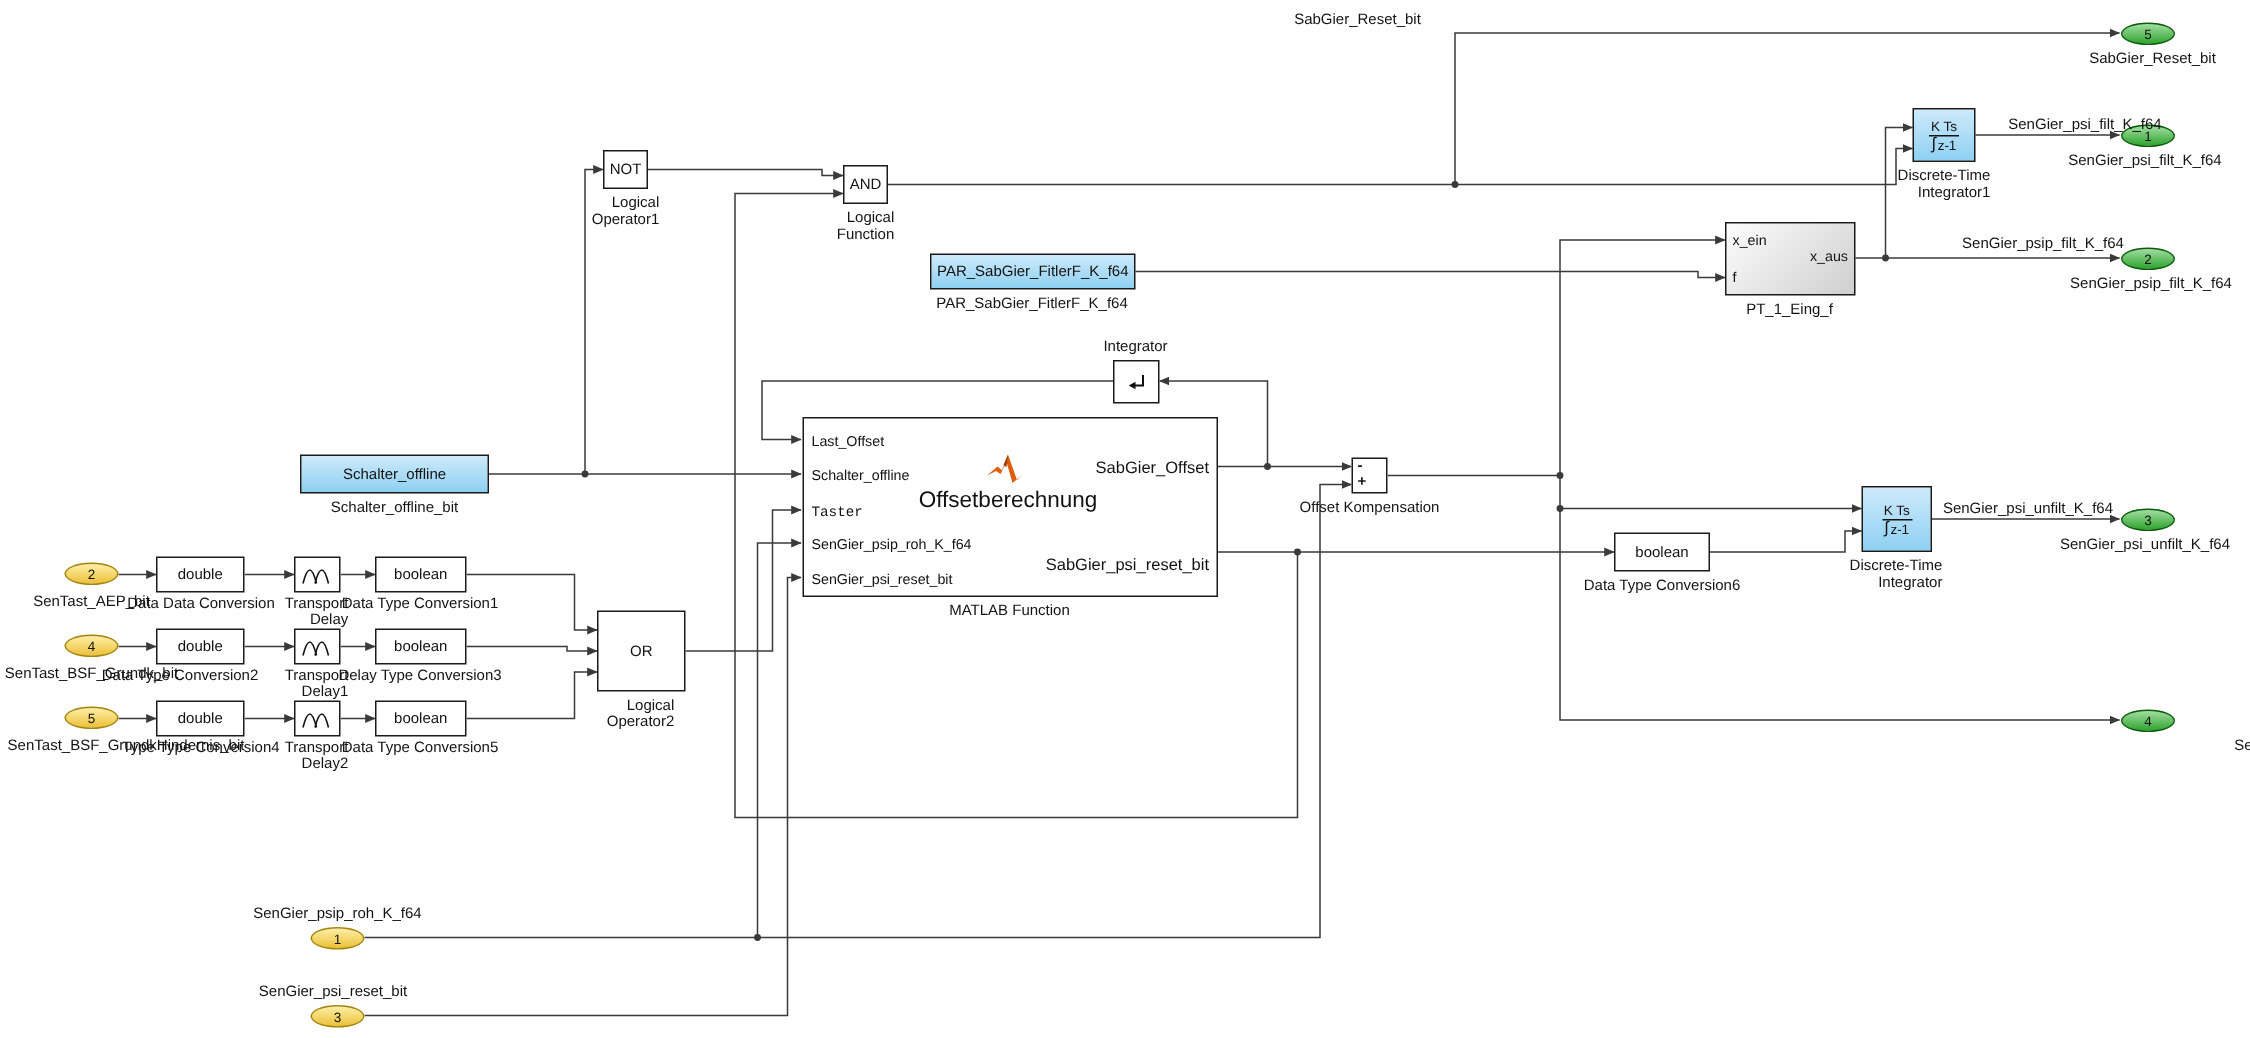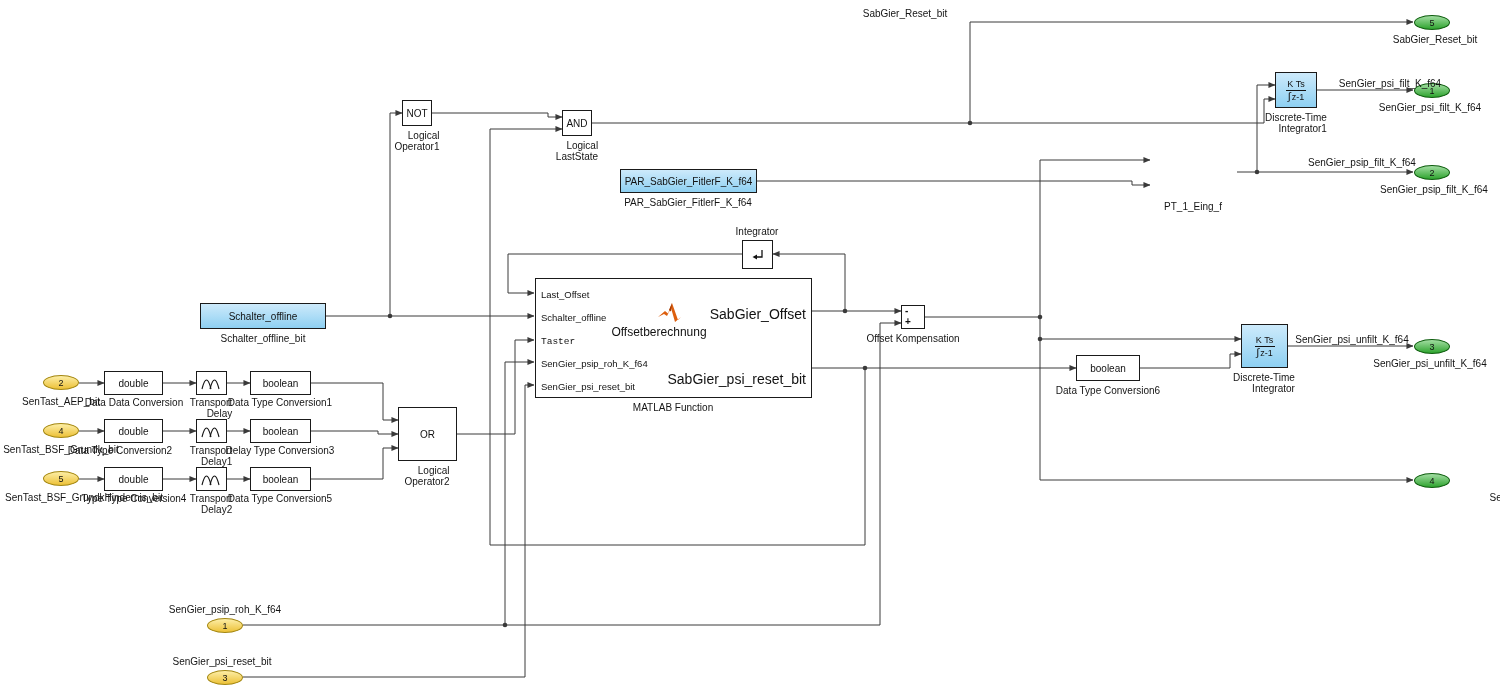--- a/index.html
+++ b/index.html
@@ -12,22 +12,22 @@
   .blue  { background:linear-gradient(180deg,#cdeafb 0%,#8ed0f2 100%); }
   .gray  { background:linear-gradient(135deg,#fcfcfc 0%,#cfcfcf 100%); }
   .lbl { position:absolute; transform:translateX(-50%); white-space:nowrap; text-align:right;
          line-height:11px; z-index:3; font-size:10px; color:#141414; }
   .port { position:absolute; width:36px; height:15px; border-radius:50%; display:flex; align-items:center;
           justify-content:center; font-size:9px; border:1px solid; z-index:2; color:#111; }
   .inport  { background:linear-gradient(180deg,#fdeea6,#ecc138); border-color:#a3860f; }
   .outport { background:linear-gradient(180deg,#a2dda2,#2fa42f); border-color:#0c5c0c; }
   .matlab { border-width:1.5px; }
   .mlin  { position:absolute; left:5px;  font-size:9.5px; white-space:nowrap; }
-  .mlout { position:absolute; right:5px; font-size:14px; white-space:nowrap; }
-  .mlfcn { position:absolute; left:123px; top:46px; transform:translateX(-50%); font-size:12px; }
+  .mlout { position:absolute; right:5px; font-size:11px; white-space:nowrap; }
+  .mlfcn { position:absolute; left:136px; top:46px; transform:translateX(-50%); font-size:15px; }
   .mlogo { position:absolute; left:120px; top:22px; }
   .frac { display:flex; flex-direction:column; align-items:center; line-height:10px; font-size:9px; }
   .frac .bar { width:20px; height:1px; background:#111; margin:1px 0; }
   .frac .denrow { display:flex; align-items:center; gap:1px; }
   .frac .glyph { font-size:11px; line-height:9px; }
   .sumsign { position:absolute; font-size:10px; font-weight:bold; }
   .ptport { position:absolute; font-size:9.5px; }
 </style>
 </head>
 <body>
@@ -208,21 +208,21 @@
   <div class="lbl" style="left:417px;top:130px;">
       <div>Logical</div>
       <div>Operator1</div>
     </div>
 
   <div class="block" style="left:562px;top:110px;width:30px;height:26px;">
       <span>AND</span>
     </div>
   <div class="lbl" style="left:577px;top:140px;">
       <div>Logical</div>
-      <div>LastState</div>
+      <div>Function</div>
     </div>
 
   <div class="block" style="left:398px;top:407px;width:59px;height:54px;">
       <span>OR</span>
     </div>
   <div class="lbl" style="left:427px;top:465px;">
       <div>Logical</div>
       <div>Operator2</div>
     </div>
 
@@ -264,20 +264,25 @@
     <span class="sumsign" style="left:3px;top:-1px;">-</span>
     <span class="sumsign" style="left:3px;top:10px;">+</span>
   </div>
   <div class="lbl" style="left:913px;top:333px;">Offset Kompensation</div>
 
   <div class="block" style="left:1076px;top:355px;width:64px;height:26px;">
       <span>boolean</span>
     </div>
   <div class="lbl" style="left:1108px;top:385px;">Data Type Conversion6</div>
 
+  <div class="block gray" style="left:1150px;top:148px;width:87px;height:49px;">
+    <span class="ptport" style="left:4px;top:6px;">x_ein</span>
+    <span class="ptport" style="left:4px;top:31px;">f</span>
+    <span class="ptport" style="right:4px;top:17px;">x_aus</span>
+  </div>
   <div class="lbl" style="left:1193px;top:201px;">PT_1_Eing_f</div>
 
   <div class="block blue" style="left:1275px;top:72px;width:42px;height:36px;">
     <div class="frac">
       <span>K Ts</span>
       <span class="bar"></span>
       <span class="denrow">
           <span class="glyph">∫</span>
           <span>z-1</span>
         </span>

